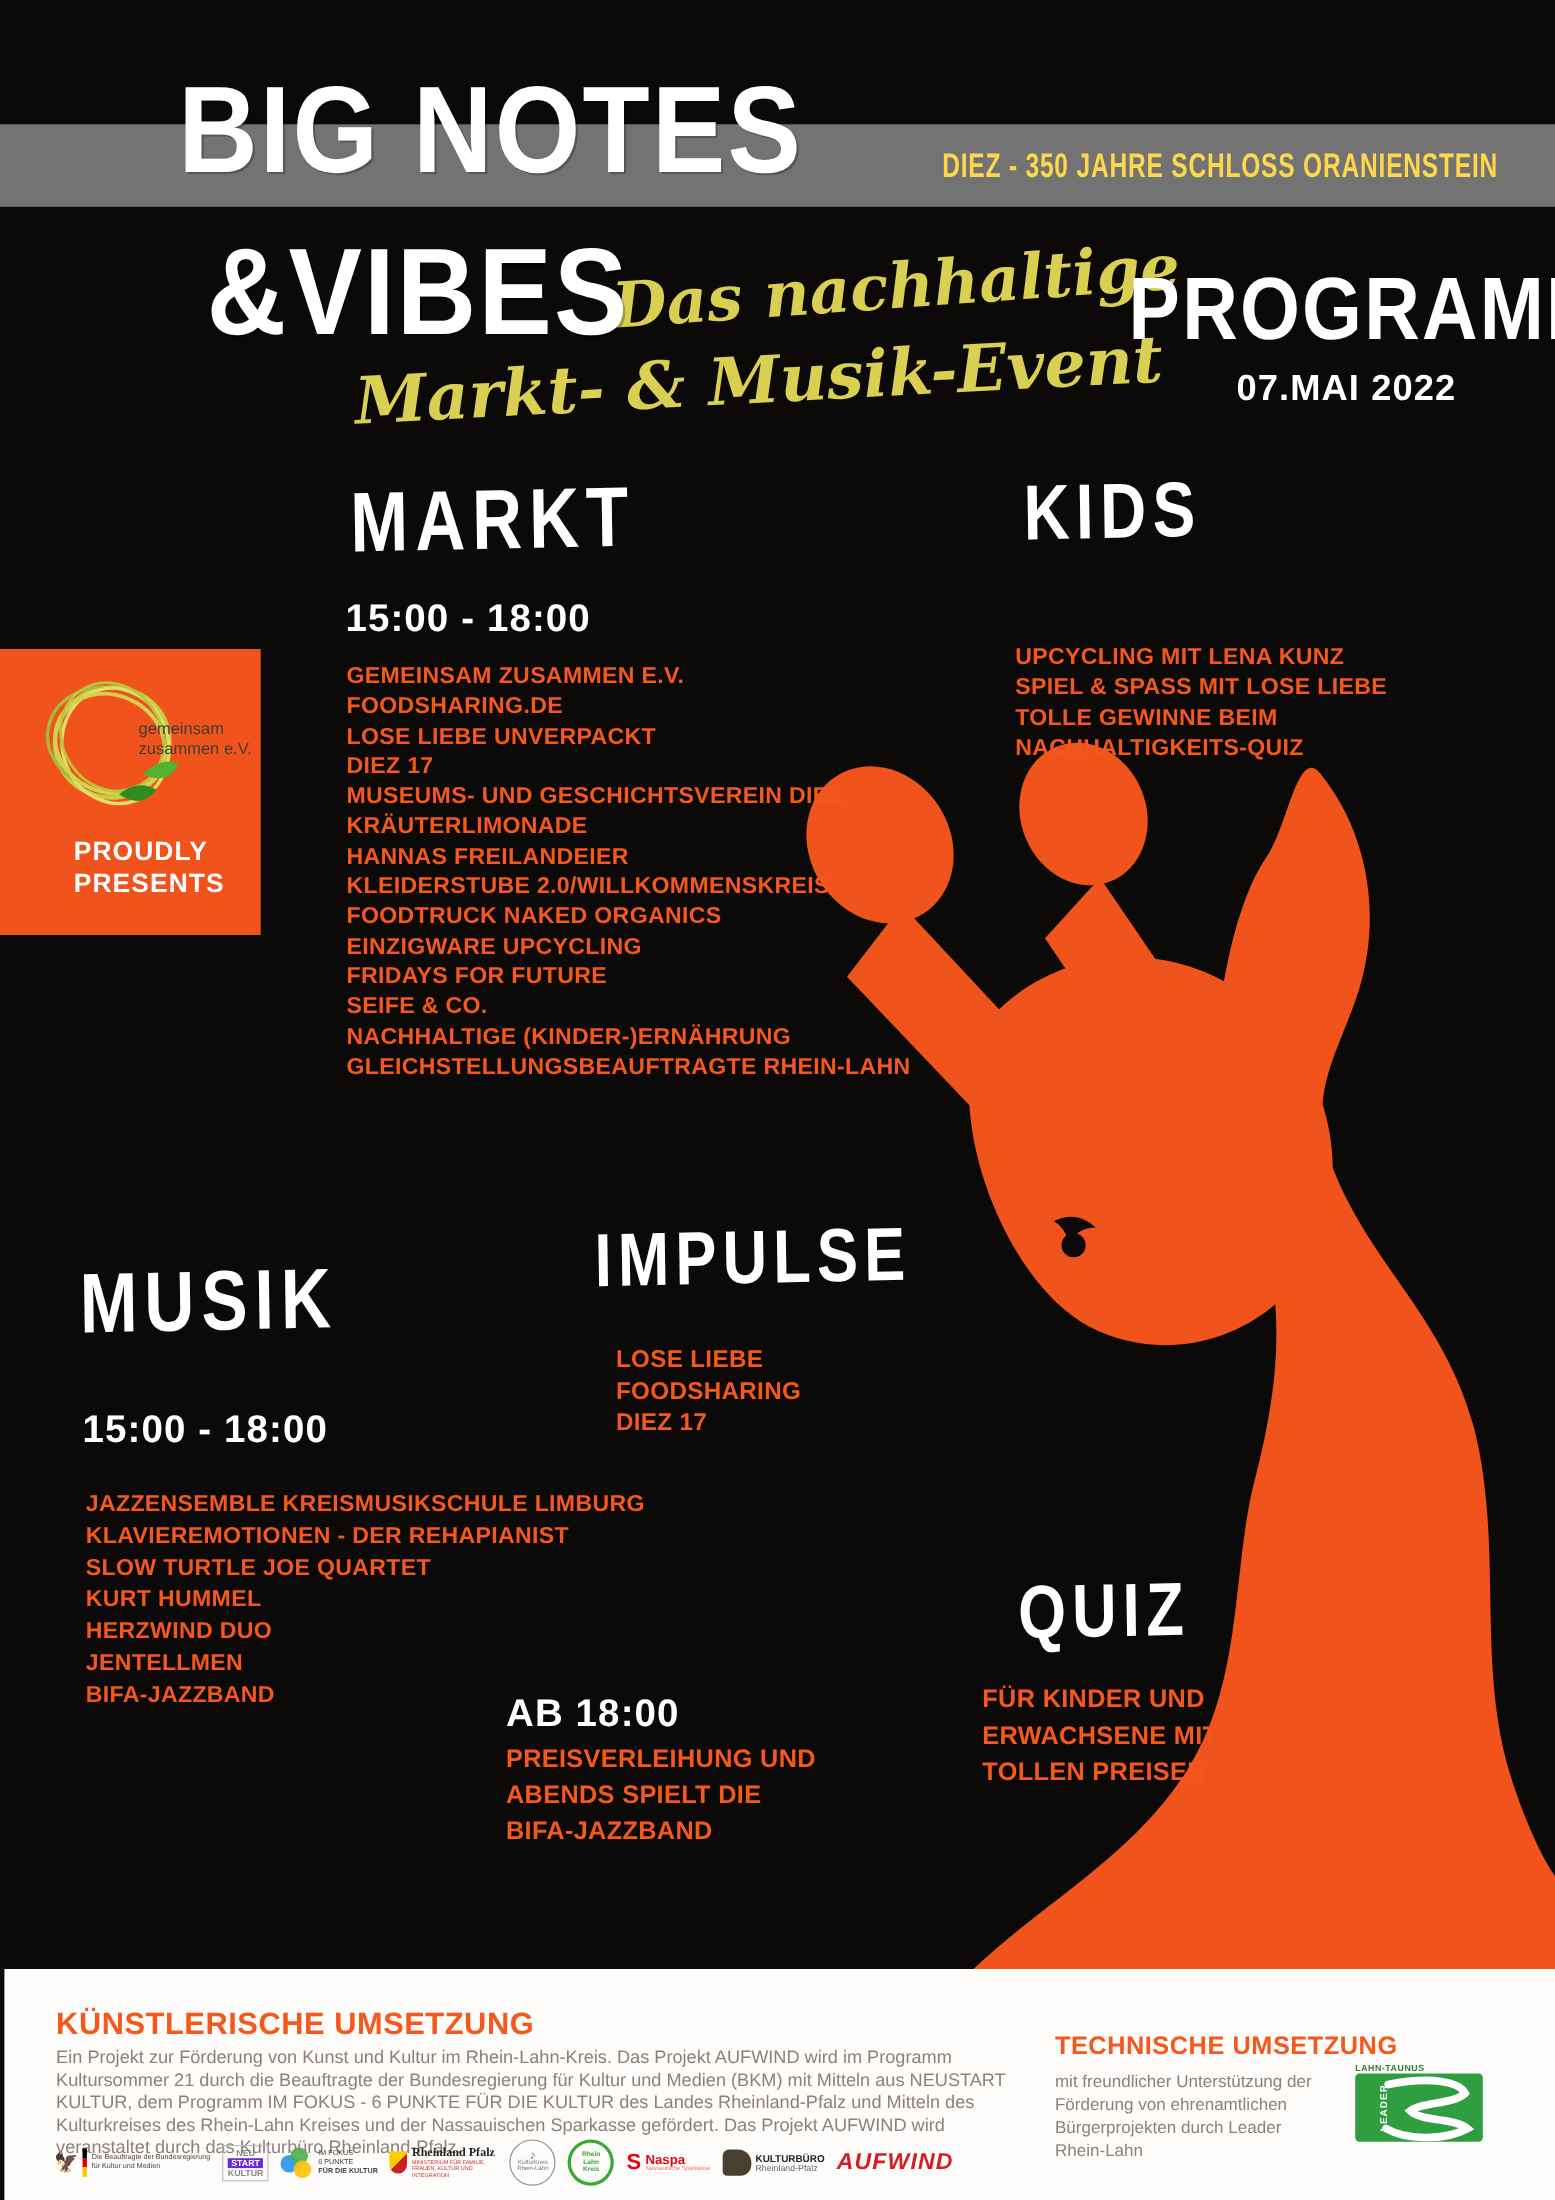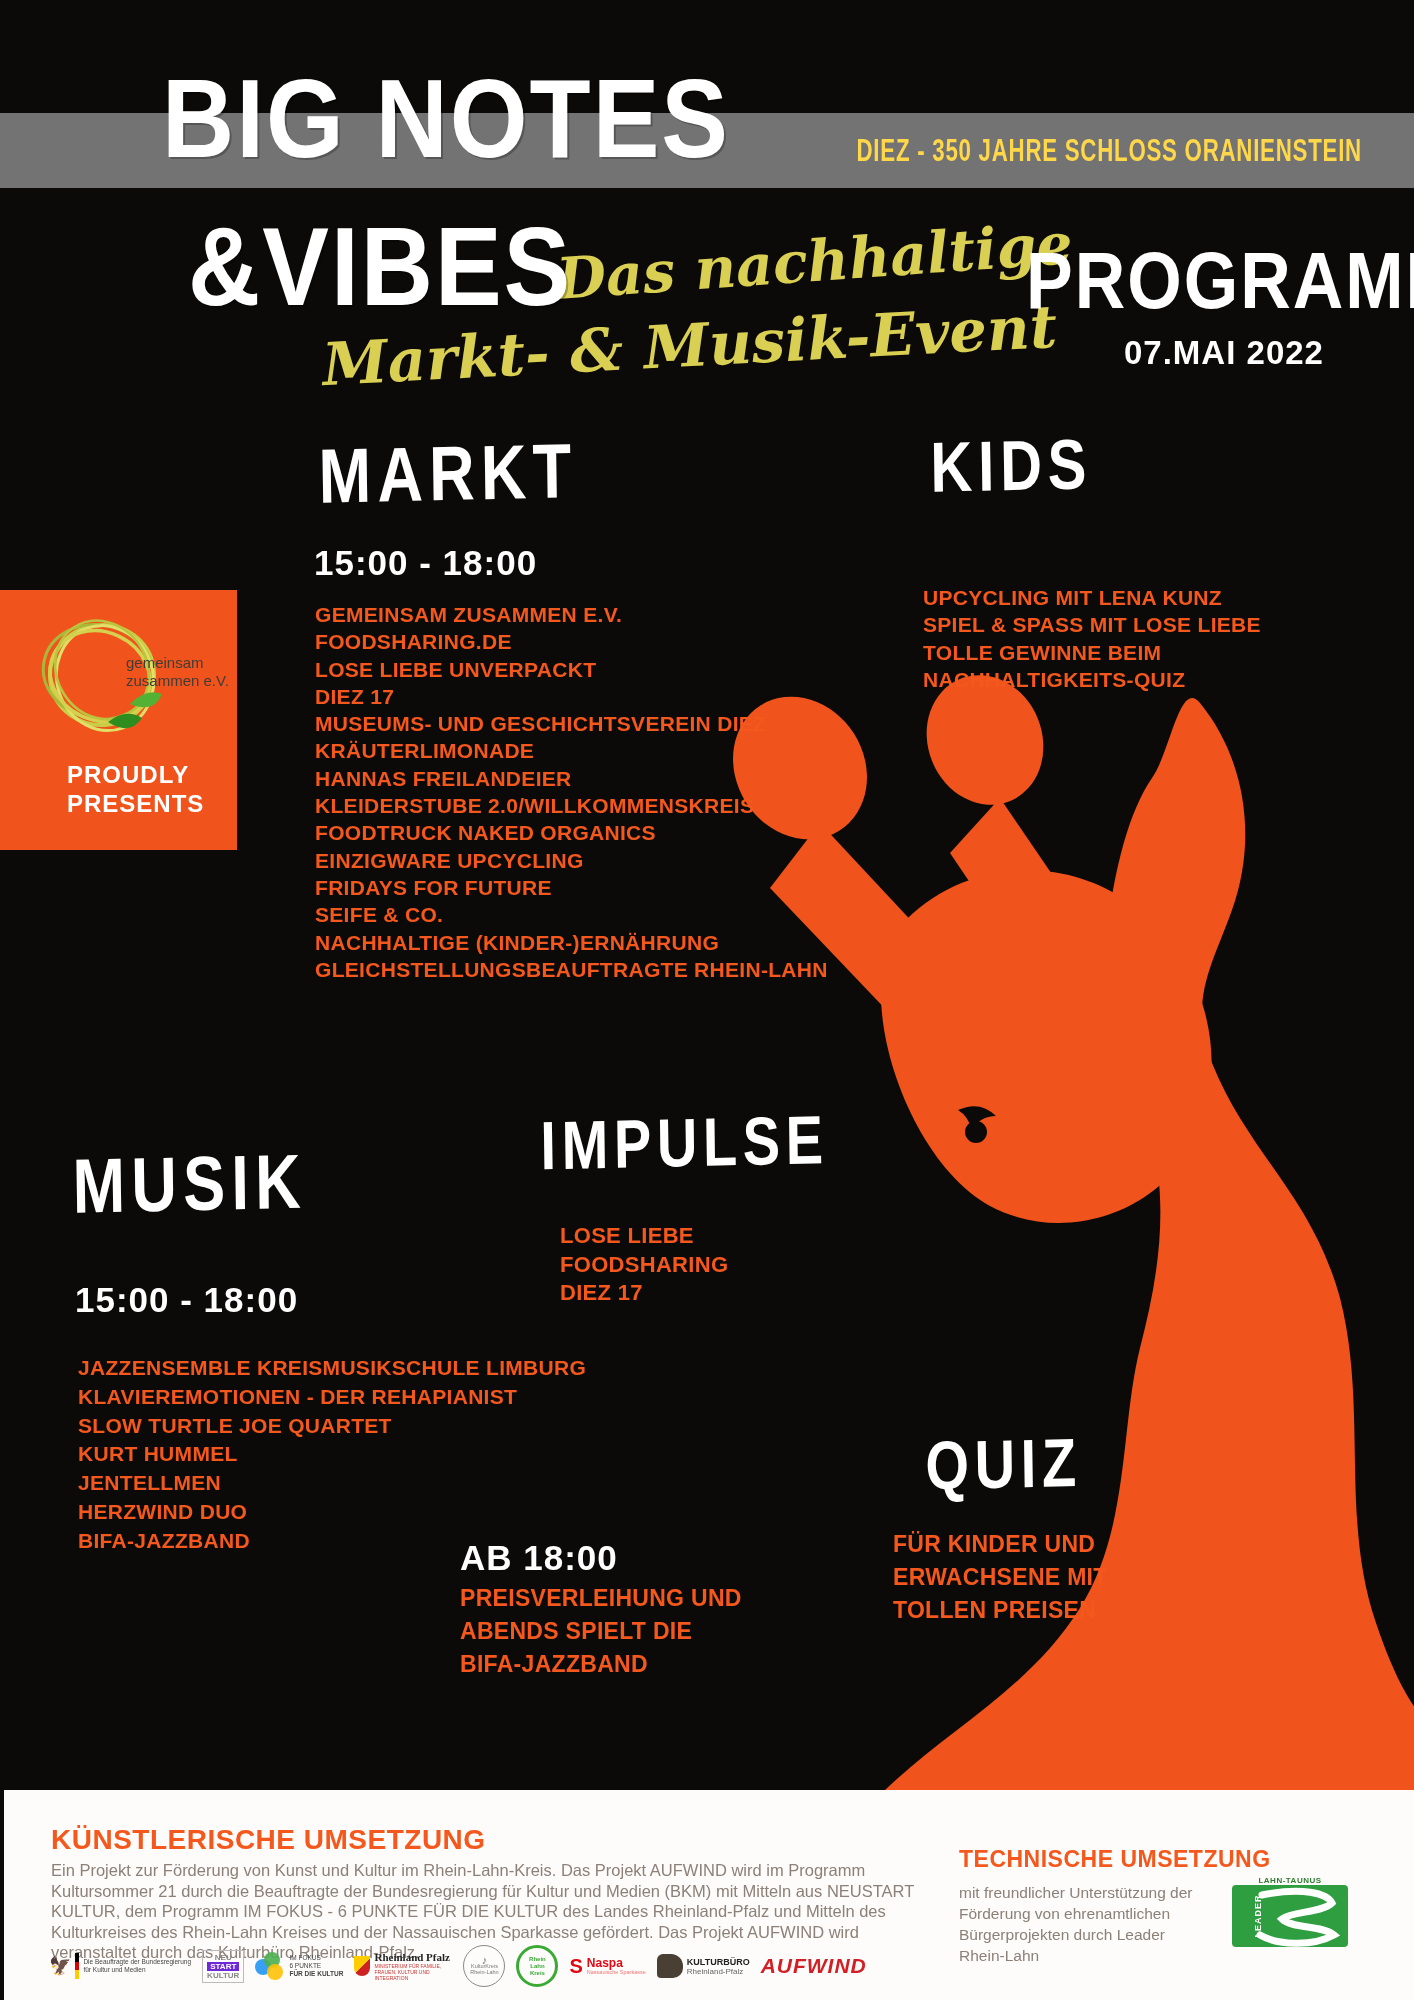--- a/index.html
+++ b/index.html
@@ -76,21 +76,21 @@
   .greenc{width:36px;height:36px;border:3px solid #3aaa35;border-radius:50%;display:flex;flex-direction:column;align-items:center;justify-content:center;color:#3aaa35;font-weight:700;font-size:6px;line-height:7px;text-align:center;flex:none;}
   .naspa-s{color:#e30613;font-weight:700;font-size:20px;line-height:1;}
   .naspa-n{color:#e30613;font-weight:700;font-size:12px;line-height:12px;}
   .naspa-sub{color:#e77;font-size:5.5px;}
   .kb-blob{width:26px;height:24px;background:#4a3f33;border-radius:6px 12px 10px 4px;flex:none;}
   .kb-t1{font-weight:700;font-size:9px;color:#222;line-height:10px;}
   .kb-t2{font-size:8px;color:#666;line-height:9px;}
   .aufwind{color:#d21f26;font-weight:700;font-style:italic;font-size:21px;letter-spacing:1px;}
   
   .leader{position:absolute;left:1228px;top:86px;width:116px;height:74px;}
-  .leader-top{font-size:8px;font-weight:700;color:#2e7d32;text-align:center;letter-spacing:.5px;}
+  .leader-top{font-size:8px;font-weight:700;color:#2e7d32;text-align:left;letter-spacing:.5px;}
   .leader-box{position:relative;width:116px;height:62px;background:#2e9e41;border-radius:4px;overflow:hidden;}
   .leader-word{position:absolute;left:4px;top:50%;transform:translateY(-50%) rotate(-90deg) ;transform-origin:center;font-size:9px;font-weight:700;color:#fff;letter-spacing:1px;}
   .li{white-space:nowrap;}
 </style>
 </head>
 <body>
 
 <div class="poster">
 
   <div class="band">
@@ -170,22 +170,22 @@
     </g>
   </svg>
 
   <div class="sec" style="left:72px;top:1148px;font-size:63px;">MUSIK</div>
   <div class="time" style="left:75px;top:1280px;">15:00 - 18:00</div>
   <div class="olist" style="left:78px;top:1354px;line-height:28.8px;">
       <div class="li">JAZZENSEMBLE KREISMUSIKSCHULE LIMBURG</div>
       <div class="li">KLAVIEREMOTIONEN - DER REHAPIANIST</div>
       <div class="li">SLOW TURTLE JOE QUARTET</div>
       <div class="li">KURT HUMMEL</div>
+      <div class="li">HERZWIND DUO</div>
       <div class="li">JENTELLMEN</div>
-      <div class="li">HERZWIND DUO</div>
       <div class="li">BIFA-JAZZBAND</div>
     </div>
 
   <div class="sec" style="left:540px;top:1112px;font-size:56px;">IMPULSE</div>
   <div class="olist" style="left:560px;top:1222px;line-height:28.5px;font-size:22px;">
       <div class="li">LOSE LIEBE</div>
       <div class="li">FOODSHARING</div>
       <div class="li">DIEZ 17</div>
     </div>
 

